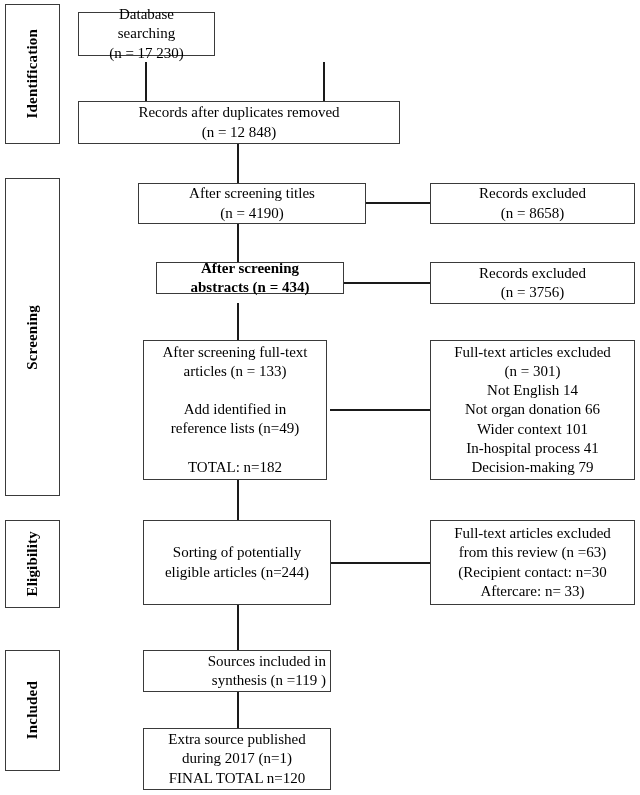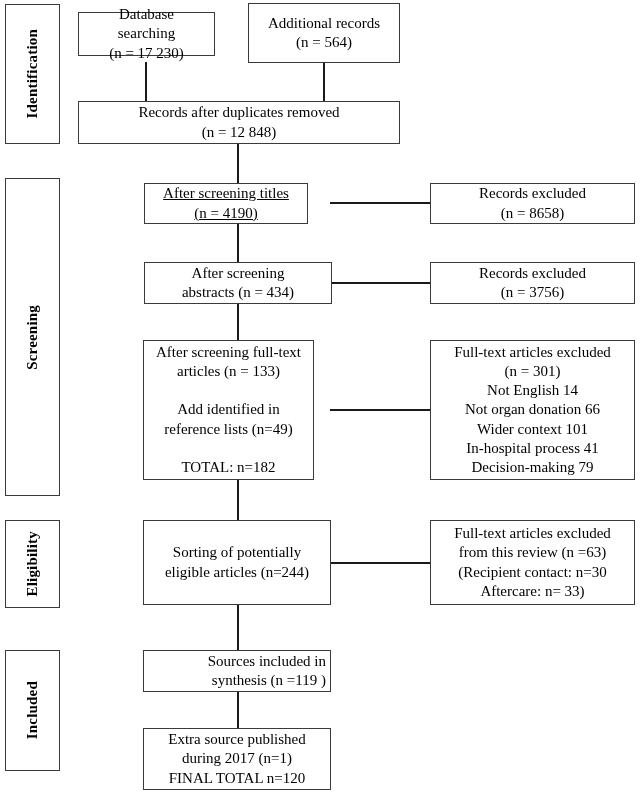--- a/index.html
+++ b/index.html
@@ -103,51 +103,47 @@
   <div class="conn v" style="left:237px; top:605px; height:46px;"></div>
 
   <div class="conn v" style="left:237px; top:691px; height:38px;"></div>
 
   <div class="box" style="left:78px; top:12px; width:137px; height:44px;">
     <span class="lines">Database
 searching
 (n = 17 230)</span>
   </div>
 
-  <div class="box" style="left:248px; top:3px; width:152px; height:60px;">
-    <span class="lines">Additional records
-(n = 564)</span>
-  </div>
 
   <div class="box" style="left:78px; top:101px; width:322px; height:43px;">
     <span class="lines">Records after duplicates removed
 (n = 12 848)</span>
   </div>
 
-  <div class="box" style="left:144px; top:183px; width:164px; height:41px;text-decoration:underline;">
+  <div class="box" style="left:138px; top:183px; width:228px; height:41px;">
     <span class="lines">After screening titles
 (n = 4190)</span>
   </div>
 
   <div class="box" style="left:430px; top:183px; width:205px; height:41px;">
     <span class="lines">Records excluded
 (n = 8658)</span>
   </div>
 
-  <div class="box" style="left:144px; top:262px; width:188px; height:42px;">
+  <div class="box" style="left:156px; top:262px; width:188px; height:32px;font-weight:bold;">
     <span class="lines">After screening
 abstracts  (n = 434)</span>
   </div>
 
   <div class="box" style="left:430px; top:262px; width:205px; height:42px;">
     <span class="lines">Records excluded
 (n = 3756)</span>
   </div>
 
-  <div class="box" style="left:143px; top:340px; width:171px; height:140px;">
+  <div class="box" style="left:143px; top:340px; width:184px; height:140px;align-items:flex-end;">
     <span class="lines">After screening full-text
 articles (n = 133)
 
 Add identified in
 reference lists (n=49)
 
 TOTAL:  n=182</span>
   </div>
 
   <div class="box" style="left:430px; top:340px; width:205px; height:140px;">

